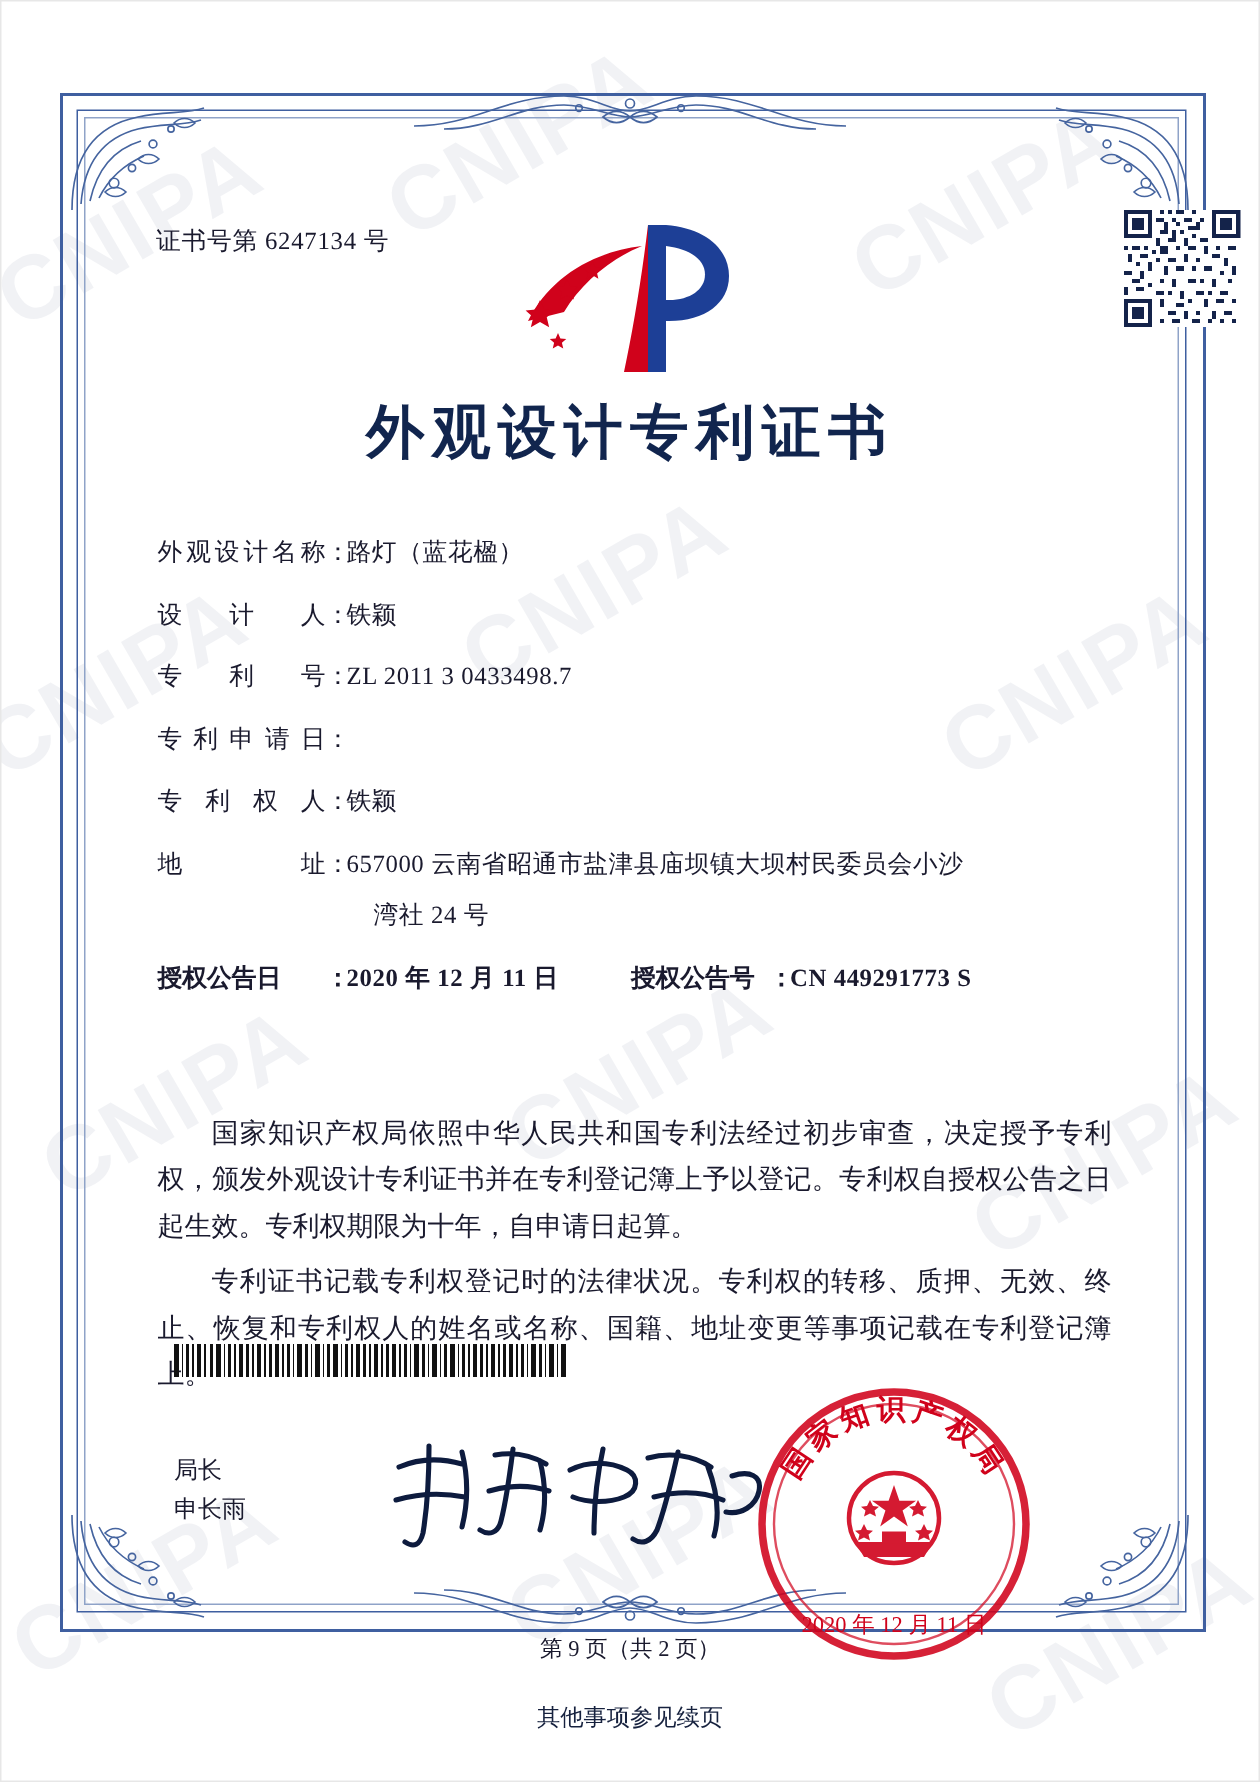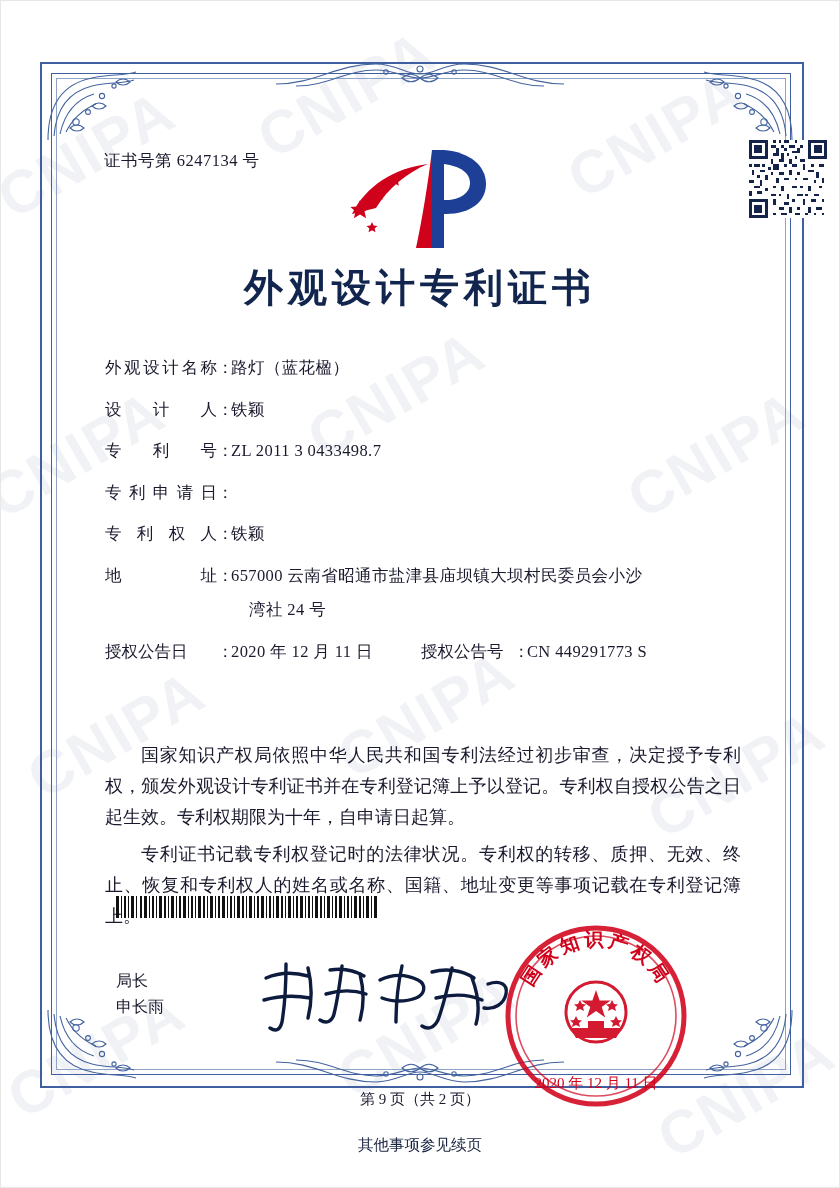--- a/index.html
+++ b/index.html
@@ -142,21 +142,21 @@
   .field-label {
     width: 112px;
     flex: 0 0 112px;
     display: flex;
     justify-content: space-between;
     letter-spacing: 0;
   }
   .field-value { flex: 1; letter-spacing: 0.4px; }
   .field-value .second-line { display:block; margin-top: 18px; margin-left: 18px;}
 
-  .row-split { display:flex; }
+  .row-split { display:flex;font-weight:bold; }
   .row-split .seg2 { margin-left: 48px; display:flex; }
   .row-split .seg2 .field-label { width: 92px; flex: 0 0 92px; }
 
   .paras {
     position: absolute;
     left: 49px; top: 642px;
     width: 636px;
     font-size: 18px;
     line-height: 1.72;
     text-align: justify;

